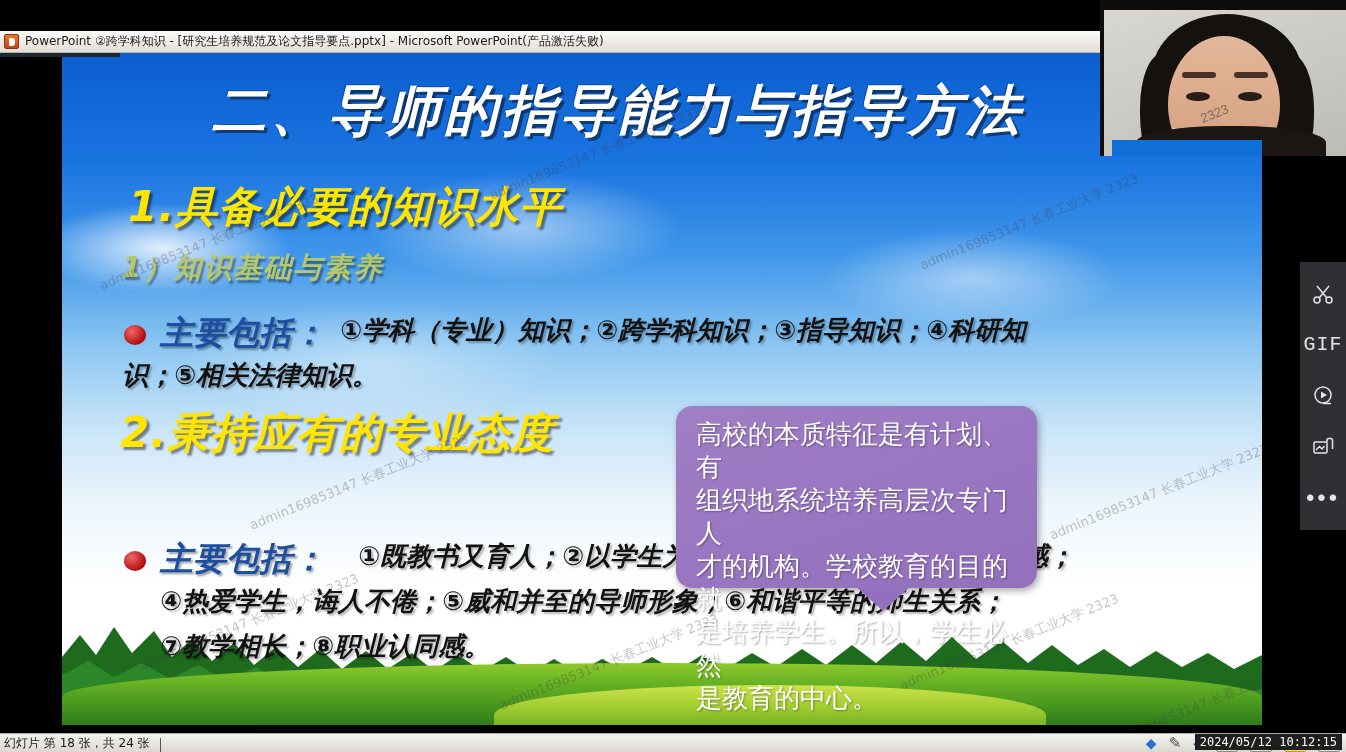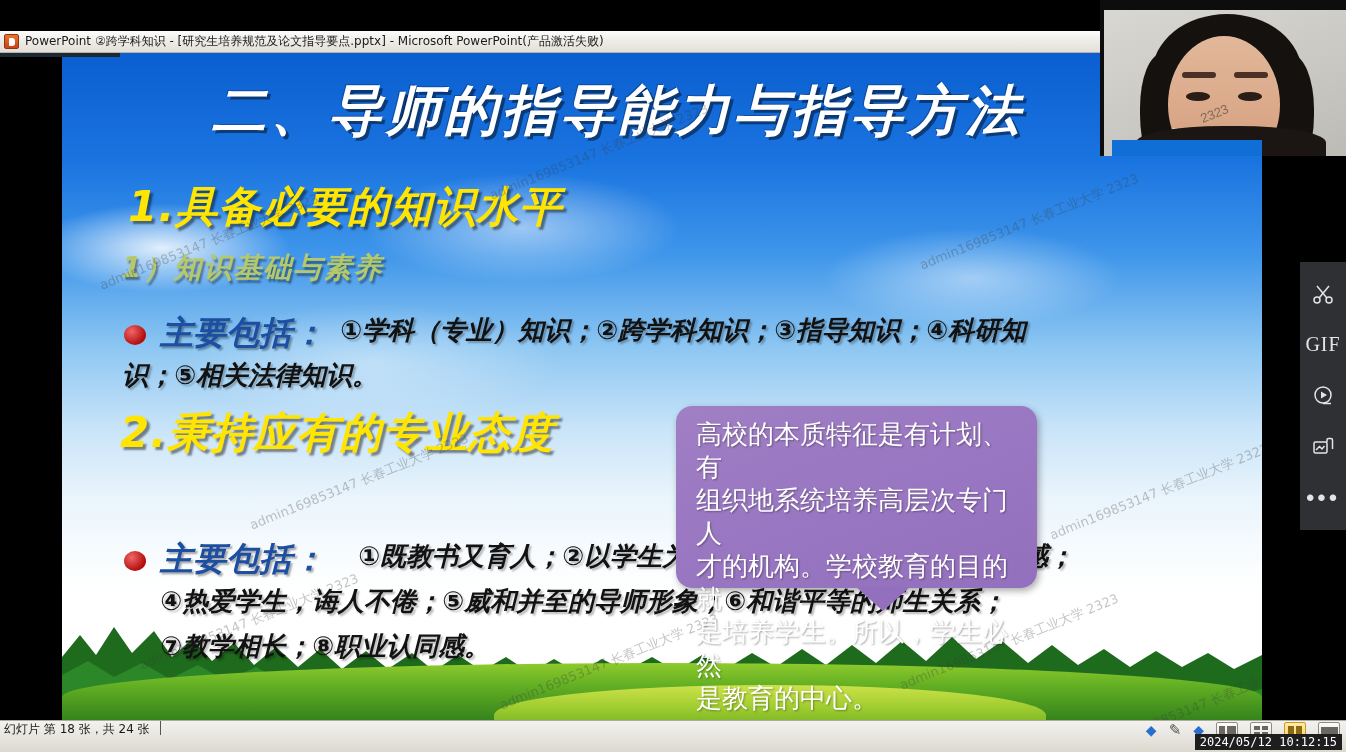--- a/index.html
+++ b/index.html
@@ -152,29 +152,29 @@
     background: #2f3033; z-index: 45;
     display: flex; flex-direction: column; align-items: center; justify-content: space-around;
     padding: 6px 0;
   }
   .rail-btn {
     width: 40px; height: 46px; display: flex; align-items: center; justify-content: center;
     color: #e4e4e6; cursor: pointer;
   }
   .rail-btn svg { display: block; }
   #rail-gif { font-size: 20px; font-weight: 400; letter-spacing: 1px; color: #e4e4e6;
-    font-family: Liberation Serif, serif; }
+    font-family: Liberation Mono, monospace; }
   #rail-more { letter-spacing: 3px; font-size: 24px; line-height: 8px; color: #e4e4e6; }
 
   
   #statusbar {
-    position: absolute; left: 0; bottom: 0; width: 1346px; height: 32px;
+    position: absolute; left: 0; bottom: 0; width: 1346px; height: 19px;
     background: linear-gradient(#f3f2ef, #e6e3dd 60%, #dbd8d0);
     border-top: 1px solid #aeaaa2; z-index: 60;
-    display: flex; align-items: flex-start;
+    display: flex; align-items: flex-end;
   }
   #status-left {
     font-size: 12px; color: #1a1a1a; padding-left: 4px; white-space: nowrap;
     font-family: "DejaVu Sans", "Liberation Sans", sans-serif;
   }
   #status-caret { width: 1px; height: 14px; background: #555; margin-left: 10px; }
   #status-right { margin-left: auto; display: flex; align-items: center; gap: 12px; padding-right: 6px; }
   .viewbtn {
     width: 22px; height: 17px; border: 1px solid #8f8c86; border-radius: 2px;
     background: linear-gradient(#fdfdfc,#e3e0da); cursor: pointer; position: relative;

